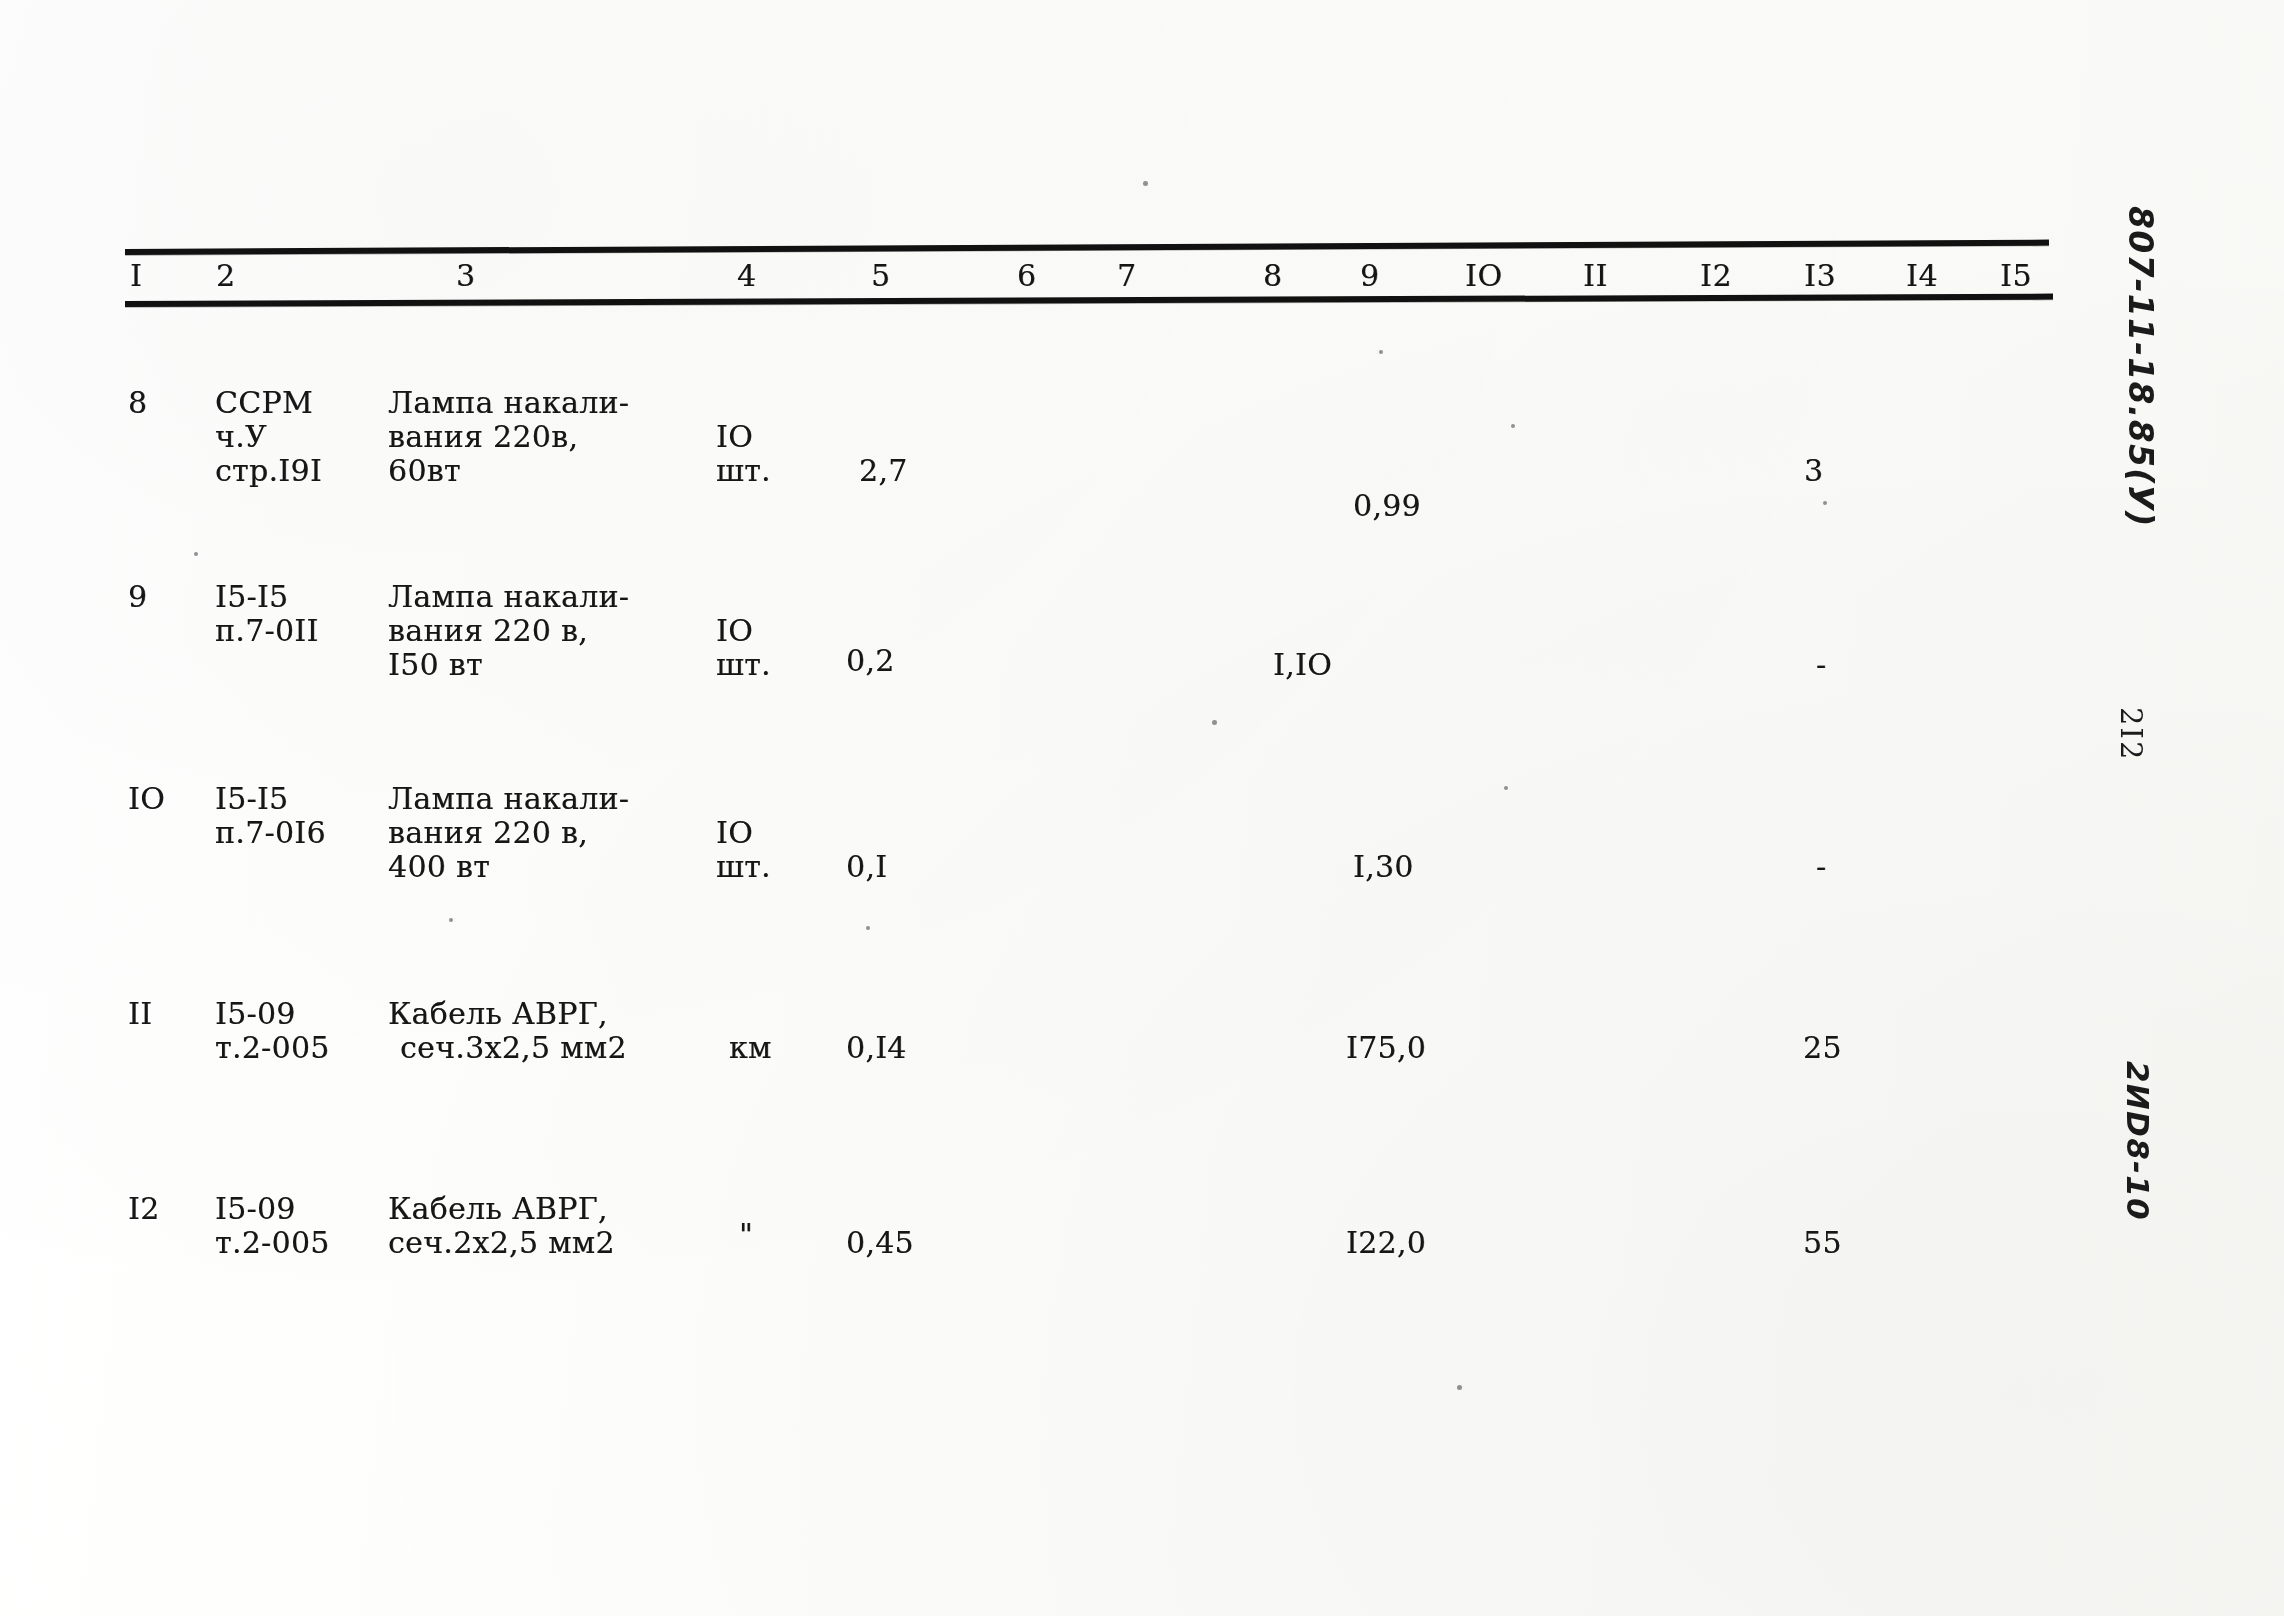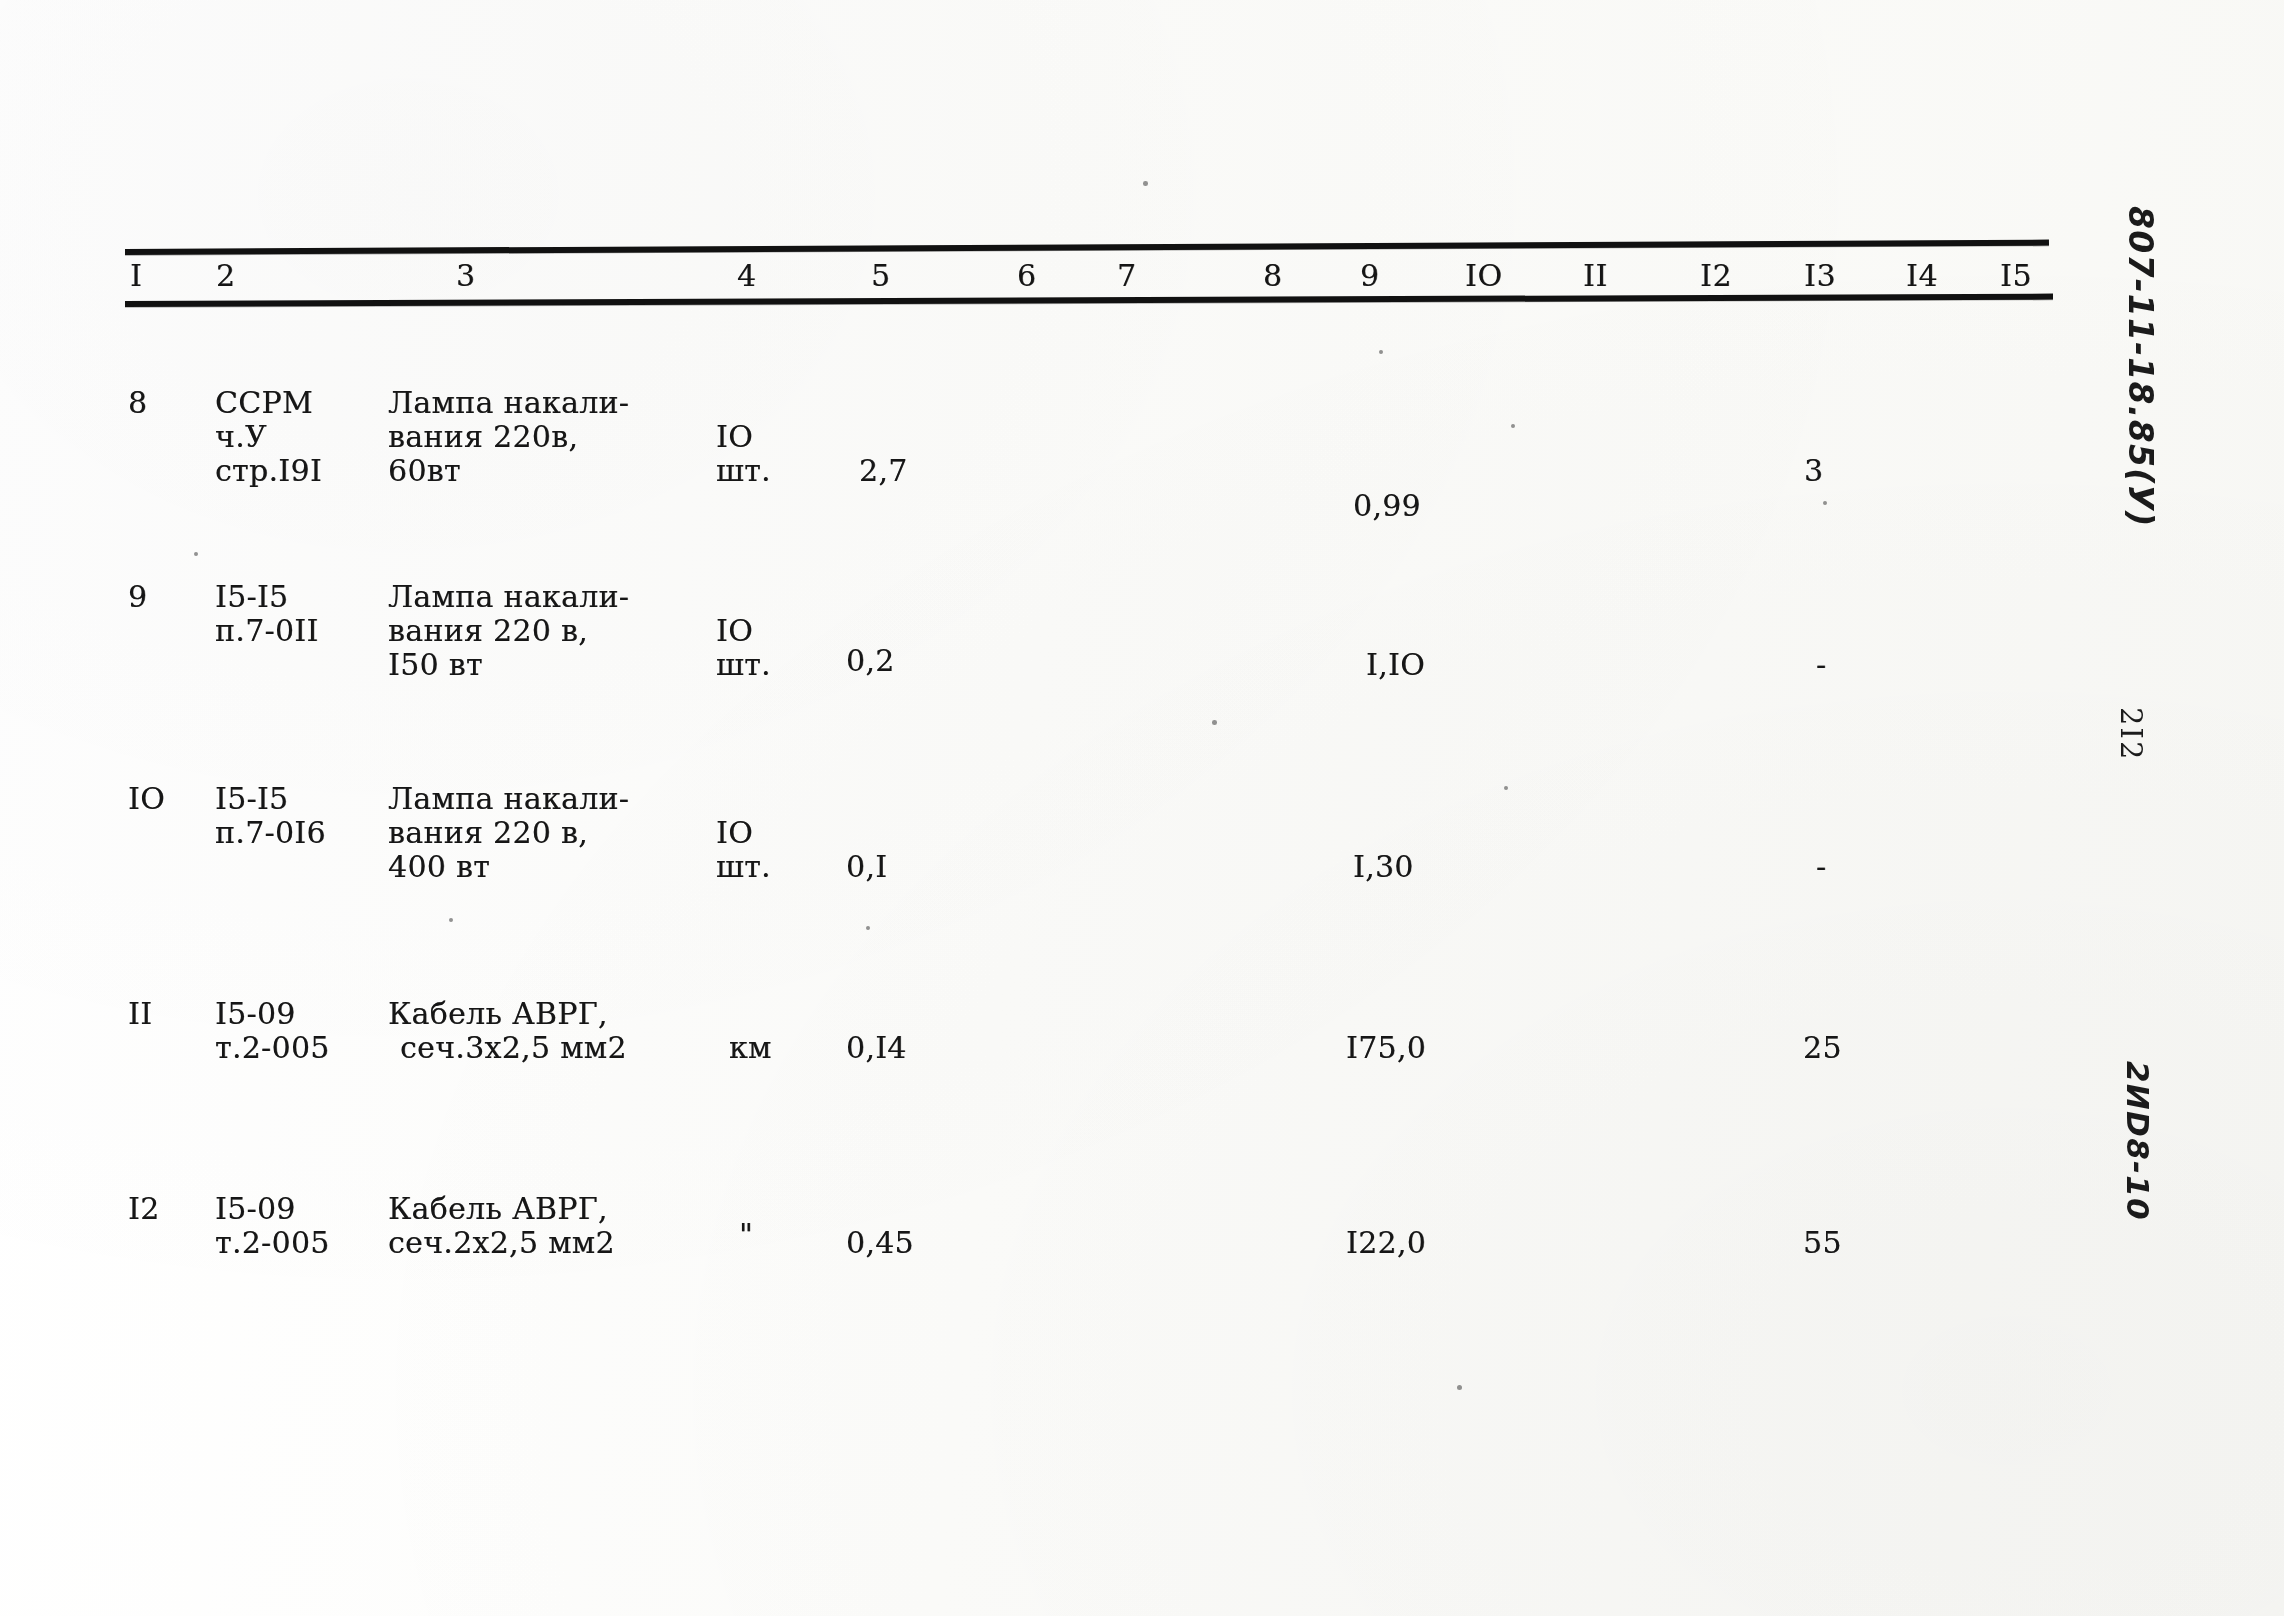--- a/index.html
+++ b/index.html
@@ -191,21 +191,21 @@
       <div class="cell" style="left:215px;  top:34px;">п.7-0II</div>
       <div class="cell" style="left:388px;  top:0px;">Лампа накали-</div>
       <div class="cell" style="left:388px;  top:34px;">вания 220 в,</div>
       <div class="cell" style="left:388px;  top:68px;">I50 вт</div>
       <div class="cell" style="left:716px; top:34px;">IO</div>
       <div class="cell" style="left:716px; top:68px;">шт.</div>
       <div class="cell num" style="left:846px; top:64px;">0,2</div>
       <div class="cell num" style="left:1015px; top:68px;"></div>
       <div class="cell num" style="left:1116px; top:68px;"></div>
       <div class="cell num" style="left:1261px; top:68px;"></div>
-      <div class="cell num" style="left:1366px; top:68px;">I,IO</div>
+      <div class="cell num" style="left:1273px; top:68px;">I,IO</div>
       <div class="cell num" style="left:1463px; top:68px;"></div>
       <div class="cell num" style="left:1582px; top:68px;"></div>
       <div class="cell num" style="left:1699px; top:68px;"></div>
       <div class="cell num" style="left:1816px; top:68px;">-</div>
       <div class="cell num" style="left:1905px; top:68px;"></div>
       <div class="cell num" style="left:1998px; top:68px;"></div>
     </div>
 
     <div class="row" style="top:780px;">
       <div class="cell" style="left:128px;  top:0px;">IO</div>

